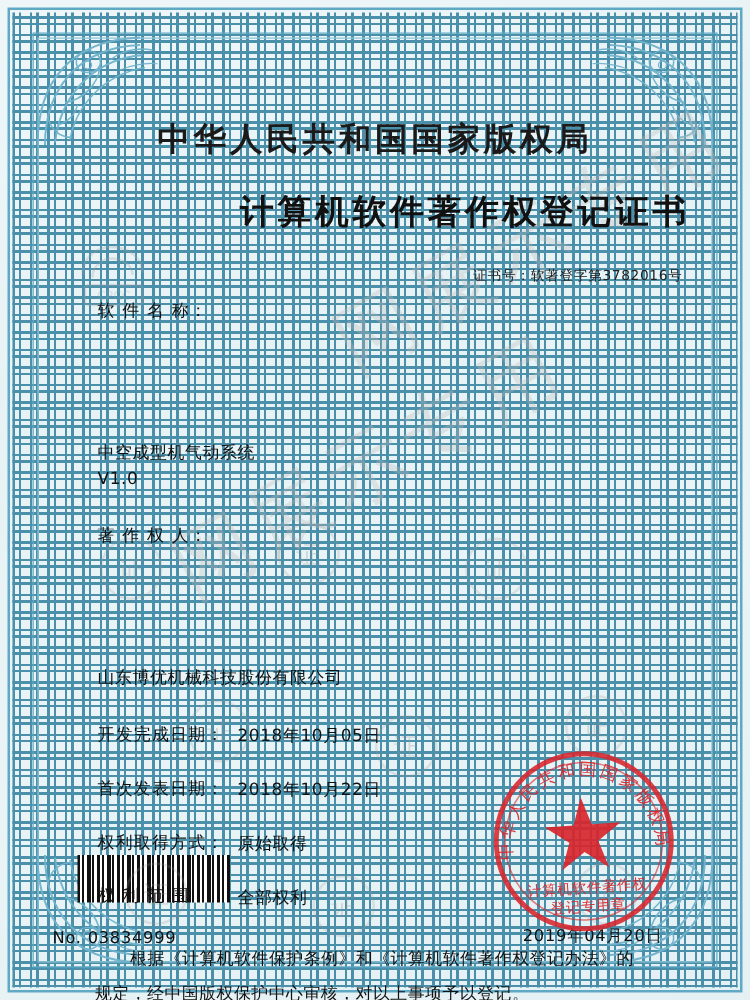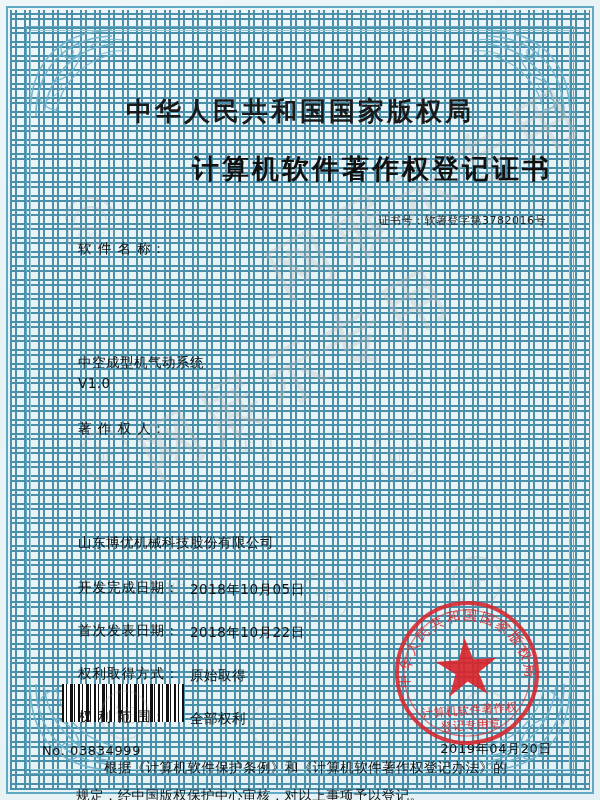--- a/index.html
+++ b/index.html
@@ -222,21 +222,21 @@
     bottom: 42px;
     display: flex;
     justify-content: space-between;
     align-items: flex-end;
     font-size: 13px;
     color: #111;
     z-index: 5;
     text-align: right;
   }
   .serial { letter-spacing: .6px; }
-  .issue-date { letter-spacing: .6px; padding-right: 6px; }
+  .issue-date { letter-spacing: .6px; padding-right: 28px; }
 
   
   .cpcc-logo {
     position: absolute;
     left: 58px;
     top: 192px;
     width: 66px;
     height: 62px;
     opacity: .28;
     z-index: 4;

